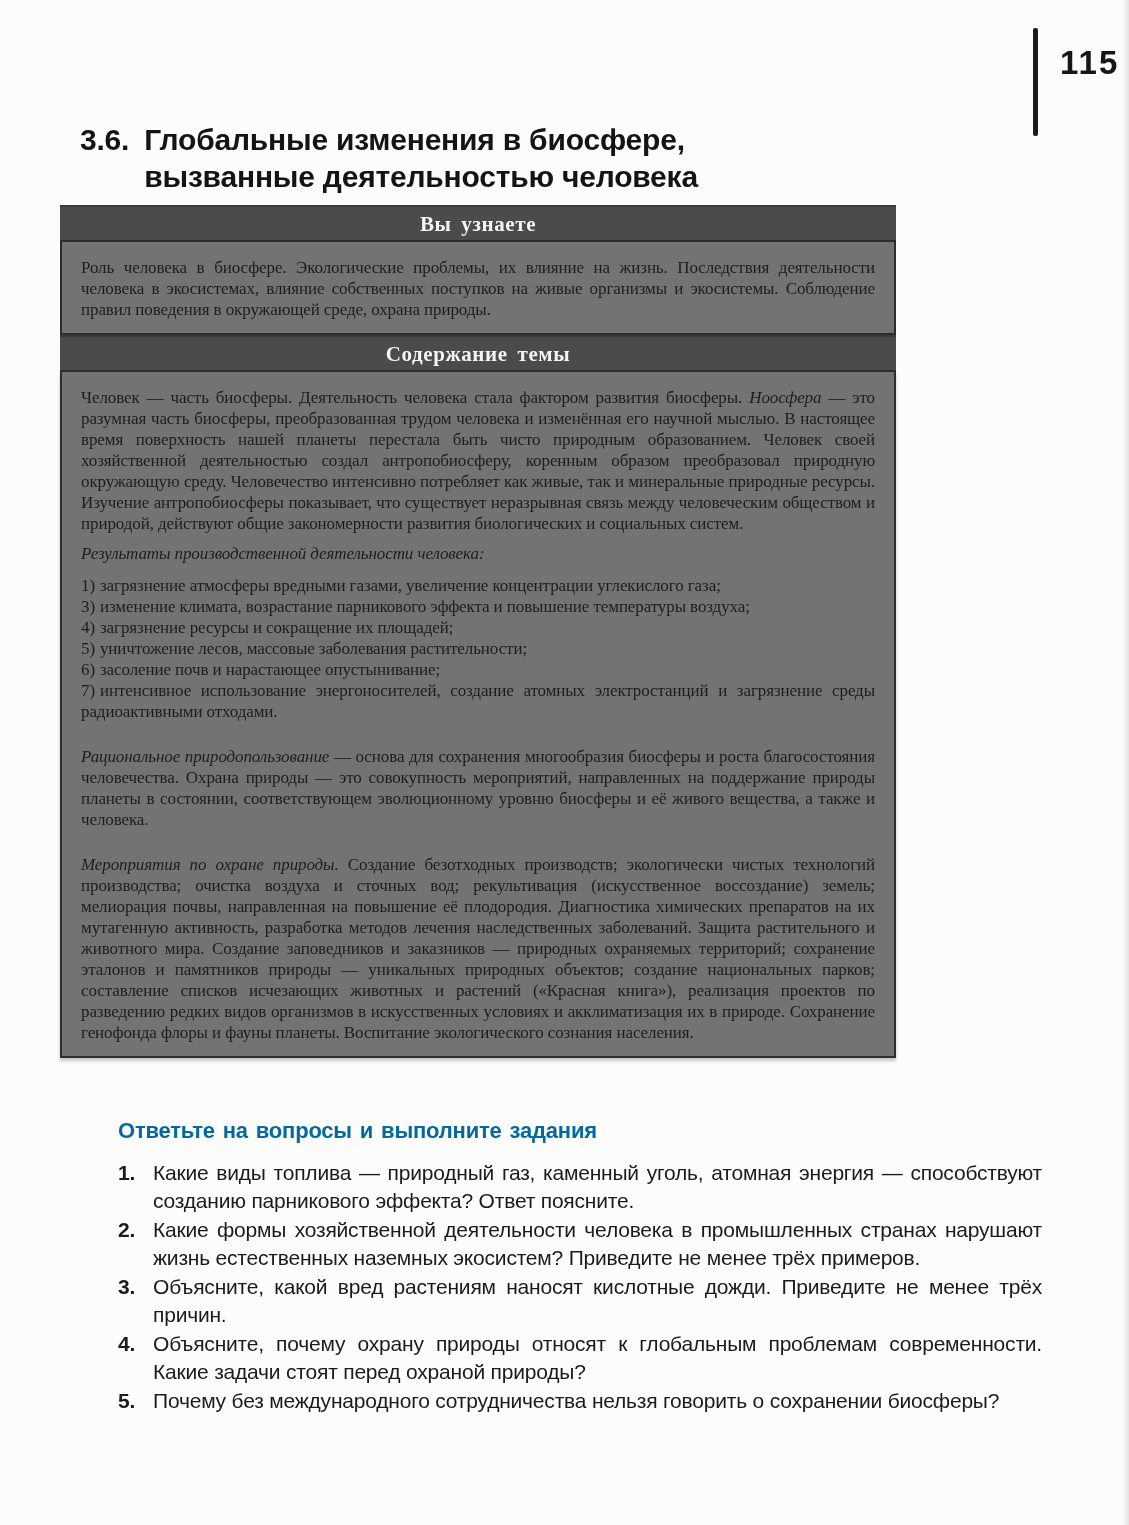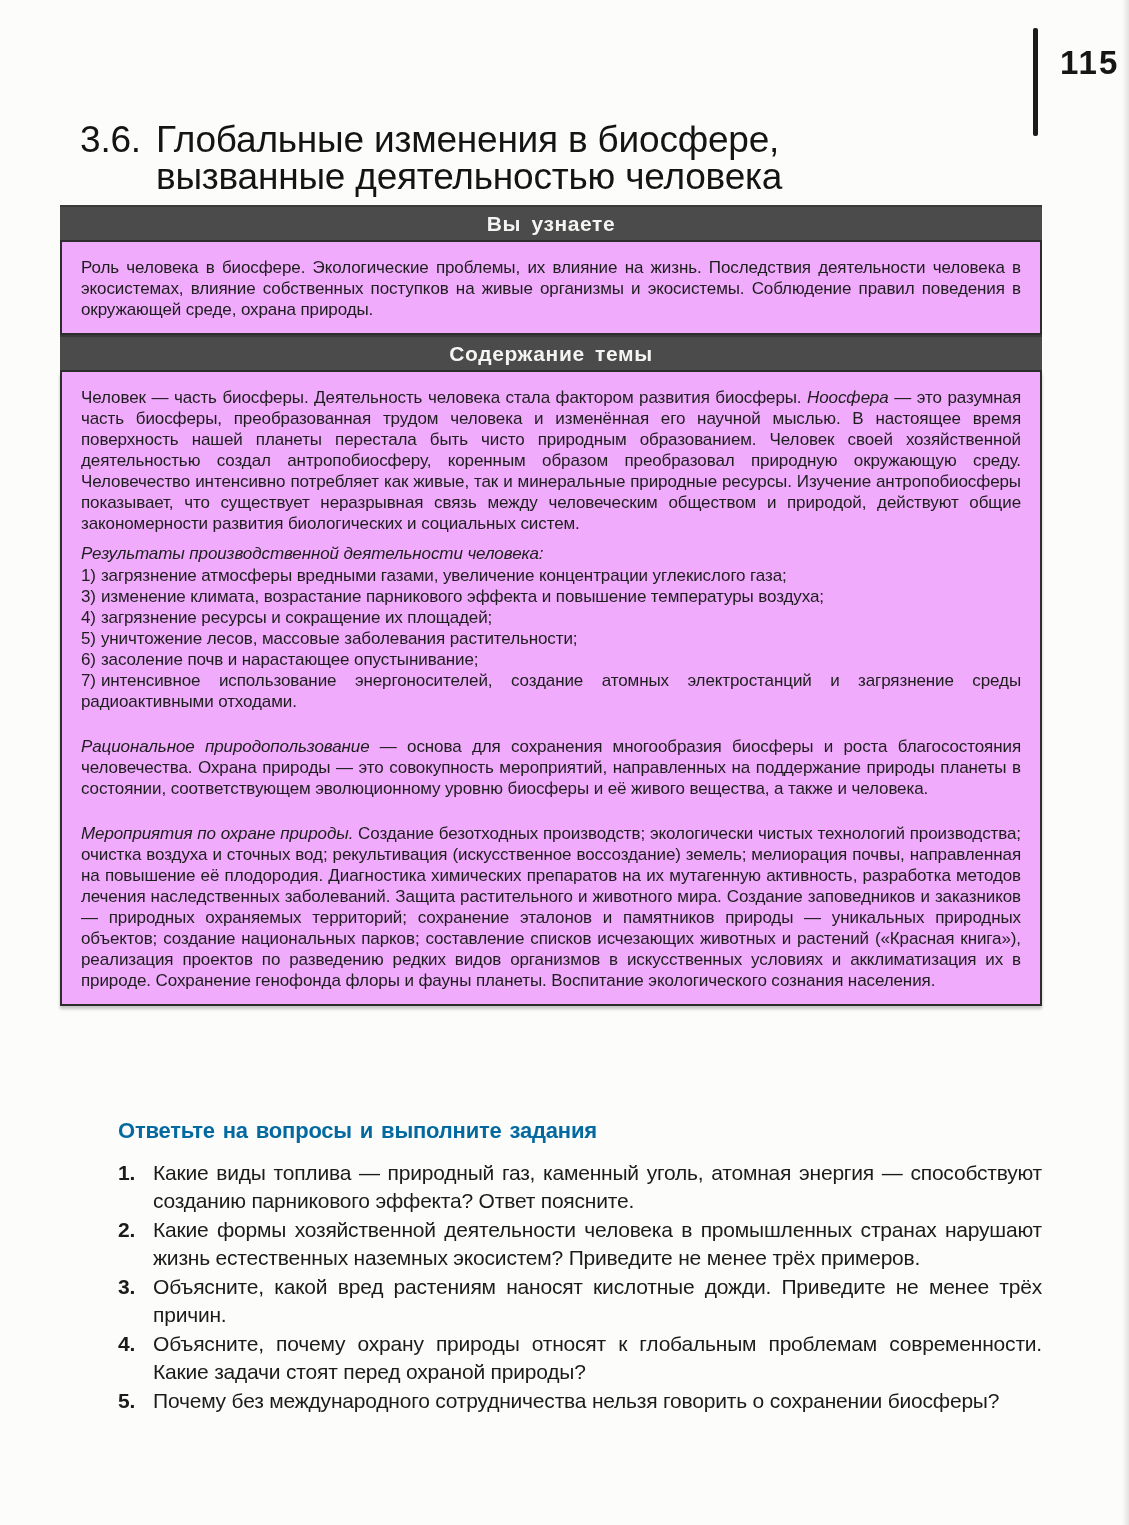--- a/index.html
+++ b/index.html
@@ -27,51 +27,51 @@
   }
   .pagenum {
     position: absolute; left: 17px; top: 16px;
     font-size: 33px; font-weight: 700; letter-spacing: 2px; color: #161616; margin-left: 10px;
   }
 
   
   .section-heading {
     position: absolute; left: 80px; top: 121px;
     display: flex; gap: 15px;
-    font-size: 37px; font-weight: 400; line-height: 37px;
+    font-size: 30px; font-weight: 700; line-height: 37px;
     color: #141414; letter-spacing: -0.2px;
   }
 
   
-  .info-box { position: absolute; left: 60px; top: 205px; width: 982px; }
+  .info-box { position: absolute; left: 60px; top: 205px; width: 836px; font-family: Liberation Serif, serif; }
   .box-bar {
     background: #4b4b4b;
     color: #f4f4f2;
     border-top: 2px solid #3a3a3a;
     border-bottom: 2px solid #2d2d2d;
     font-weight: 700; font-size: 21px;
     text-align: center; height: 37px; line-height: 34px;
     letter-spacing: 0.6px;
     word-spacing: 4px;
   }
   .box-content {
     border: 2px solid #2d2d2d;
     border-top: none;
-    background: #f0abfc;
+    background: #737373;
     padding: 15px 19px 13px 19px;
     font-size: 17px; line-height: 21px;
     text-align: justify;
     letter-spacing: -0.1px;
     color: #1d1d1d;
   }
   .box-content-last { box-shadow: 0 3px 3px rgba(0,0,0,0.22); }
   .para { text-align: justify; }
   .para-spaced { margin-top: 24px; }
   .lead-line { margin-top: 9px; }
-  .num-list { margin-top: 1px; }
+  .num-list { margin-top: 11px; }
   .list-item { text-align: justify; }
   .li-num { padding-right: 5px; }
   i { font-style: italic; }
 
   
   .questions { position: absolute; left: 118px; top: 1118px; width: 924px; }
   .q-heading {
     text-align: left; font-weight: 700; font-size: 22px;
     color: #0369a1; margin-bottom: 15px; letter-spacing: -0.2px;
     word-spacing: 2px;

